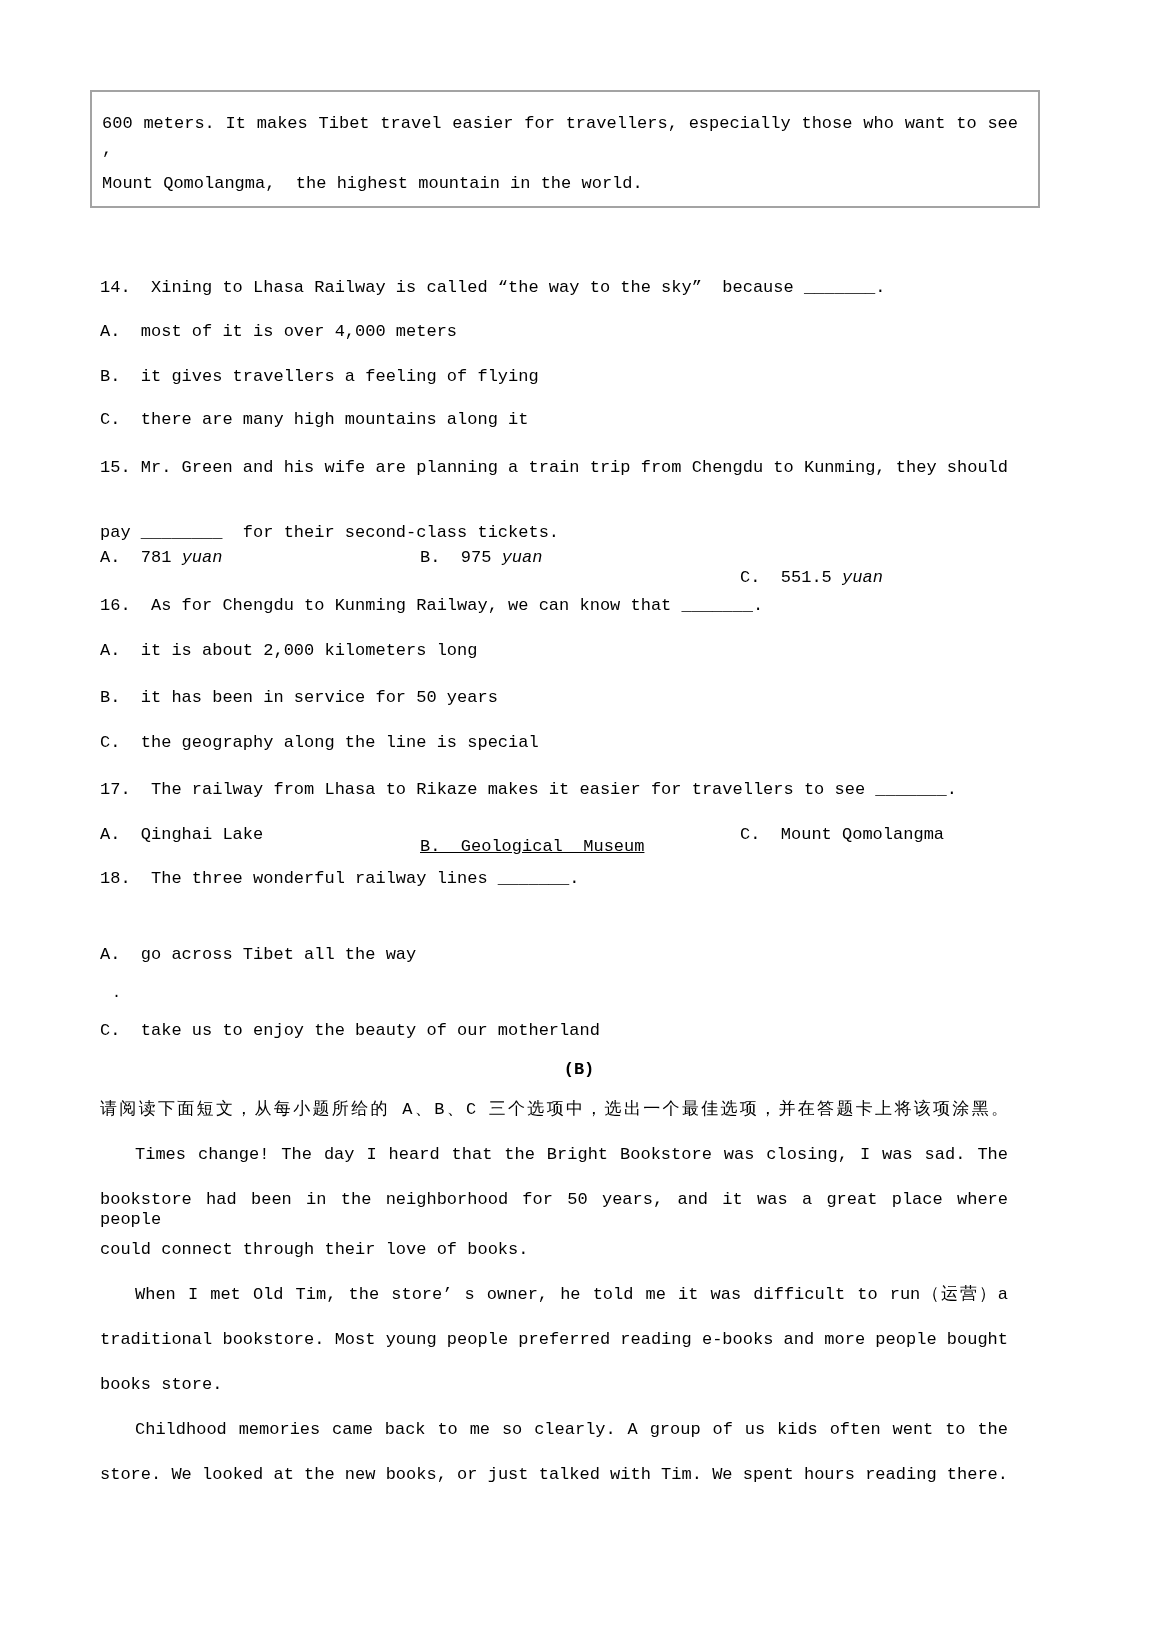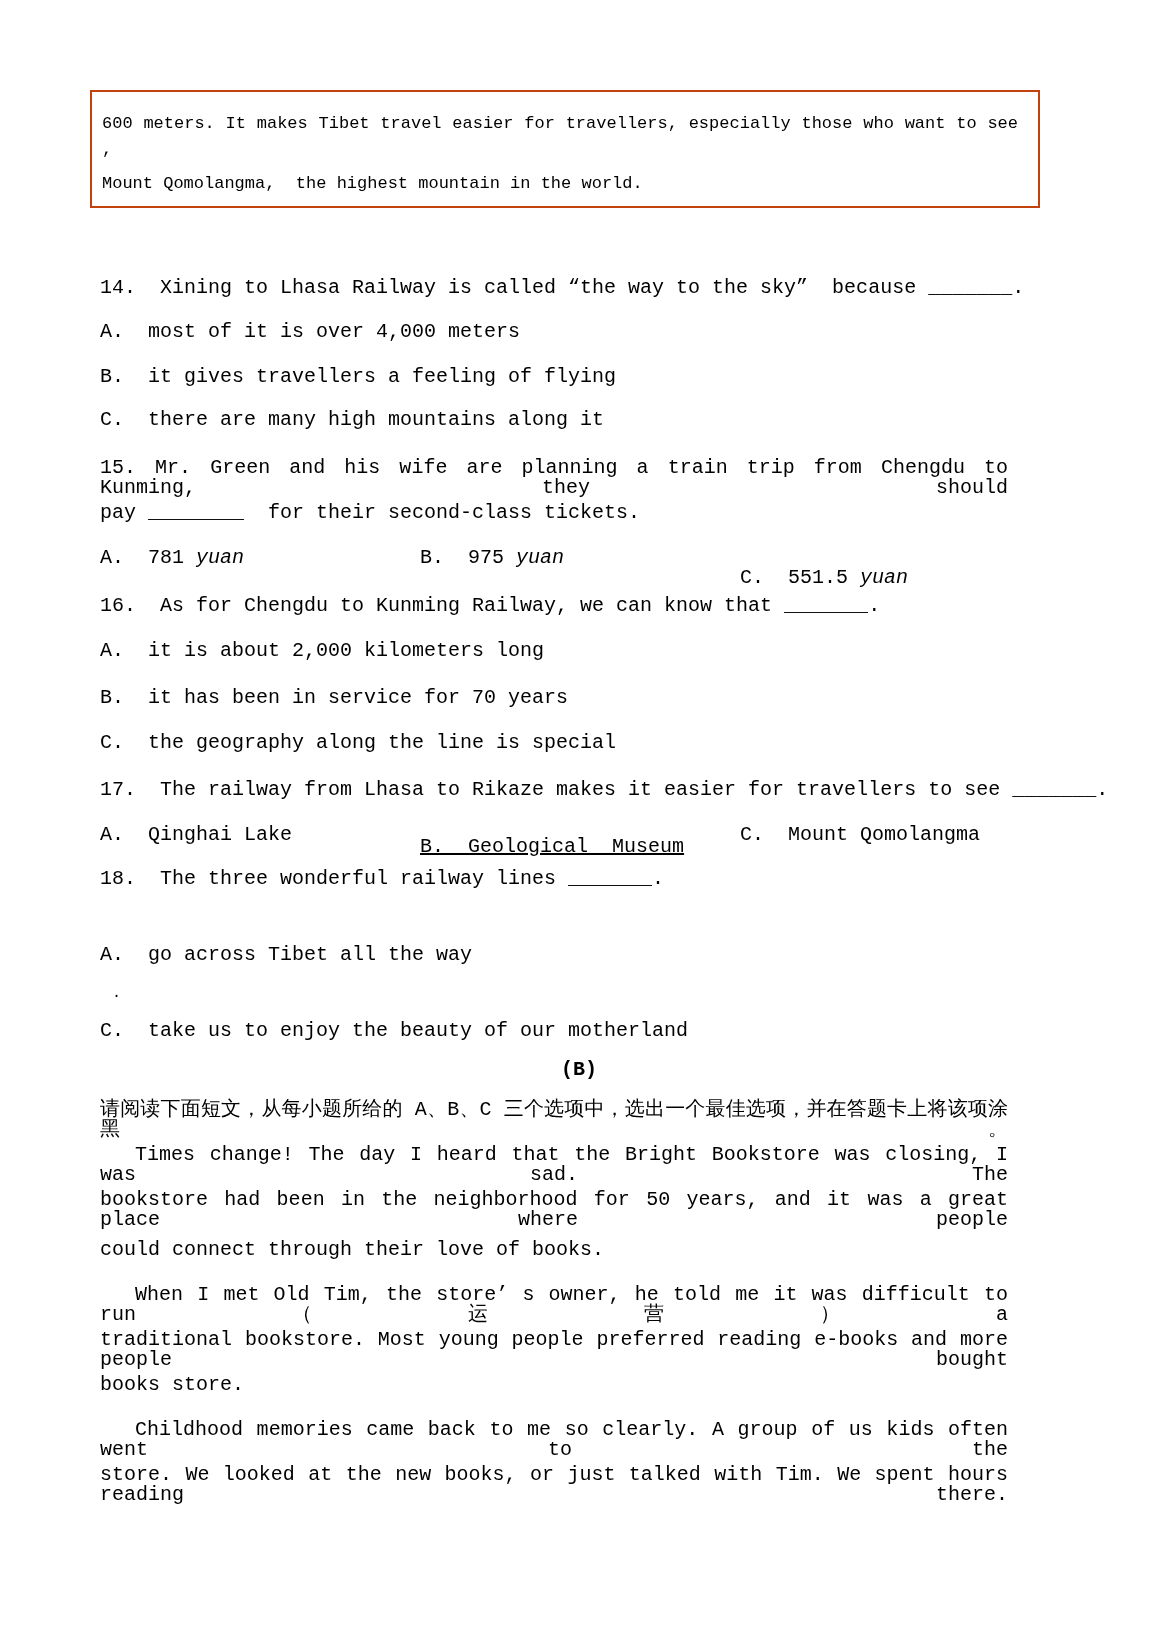--- a/index.html
+++ b/index.html
@@ -8,21 +8,21 @@
     width:1158px;
     height:1638px;
     background:#ffffff;
     overflow:hidden;
     font-family:"Liberation Mono","DejaVu Sans Mono",monospace;
     color:#000000;
   }
   .line{
     position:absolute;
     left:100px;
-    font-size:20px;
+    font-size:17px;
     line-height:20px;
     white-space:pre;
     color:#000;
   }
   .just{
     white-space:normal;
     width:908px;
     text-align:justify;
     text-align-last:justify;
   }
@@ -36,21 +36,21 @@
   }
   .optB{ left:420px; }
   .optC{ left:740px; }
   .it{ font-style:italic; }
   .box{
     position:absolute;
     left:90px;
     top:90px;
     width:950px;
     height:118px;
-    border:2px solid #c2410c;
+    border:2px solid #a3a3a3;
     box-sizing:border-box;
   }
   .box .bline{
     position:absolute;
     left:10px;
     font-size:17px;
     line-height:20px;
     white-space:pre;
   }
   .box .bjust{
@@ -71,28 +71,28 @@
     <div class="bline" style="top:48px;">,</div>
     <div class="bline" style="top:82px;">Mount Qomolangma,  the highest mountain in the world.</div>
   </div>
 
   <div class="line" style="top:278px;">14.  Xining to Lhasa Railway is called “the way to the sky”  because _______.</div>
   <div class="line" style="top:322px;">A.  most of it is over 4,000 meters</div>
   <div class="line" style="top:367px;">B.  it gives travellers a feeling of flying</div>
   <div class="line" style="top:410px;">C.  there are many high mountains along it</div>
 
   <div class="line just" style="top:458px;">15. Mr. Green and his wife are planning a train trip from Chengdu to Kunming, they should</div>
-  <div class="line" style="top:503px;">pay ________  for their second-class tickets.</div>
+  <div class="line" style="top:523px;">pay ________  for their second-class tickets.</div>
   <div class="line" style="top:548px;"><span>A.  781 </span><span class="it">yuan</span></div>
   <div class="line optB" style="top:548px;"><span>B.  975 </span><span class="it">yuan</span></div>
   <div class="line optC" style="top:548px;margin-top:20px;"><span>C.  551.5 </span><span class="it">yuan</span></div>
 
   <div class="line" style="top:596px;">16.  As for Chengdu to Kunming Railway, we can know that _______.</div>
   <div class="line" style="top:641px;">A.  it is about 2,000 kilometers long</div>
-  <div class="line" style="top:688px;">B.  it has been in service for 70 years</div>
+  <div class="line" style="top:688px;">B.  it has been in service for 50 years</div>
   <div class="line" style="top:733px;">C.  the geography along the line is special</div>
 
   <div class="line" style="top:780px;">17.  The railway from Lhasa to Rikaze makes it easier for travellers to see _______.</div>
   <div class="line" style="top:825px;">A.  Qinghai Lake</div>
   <div class="line optB" style="top:837px;text-decoration:underline;">B.  Geological  Museum</div>
   <div class="line optC" style="top:825px;">C.  Mount Qomolangma</div>
 
   <div class="line" style="top:869px;">18.  The three wonderful railway lines _______.</div>
   <div class="line" style="top:945px;">A.  go across Tibet all the way</div>
   <div class="line small-line" style="top:984px;left:112px;">.</div>

